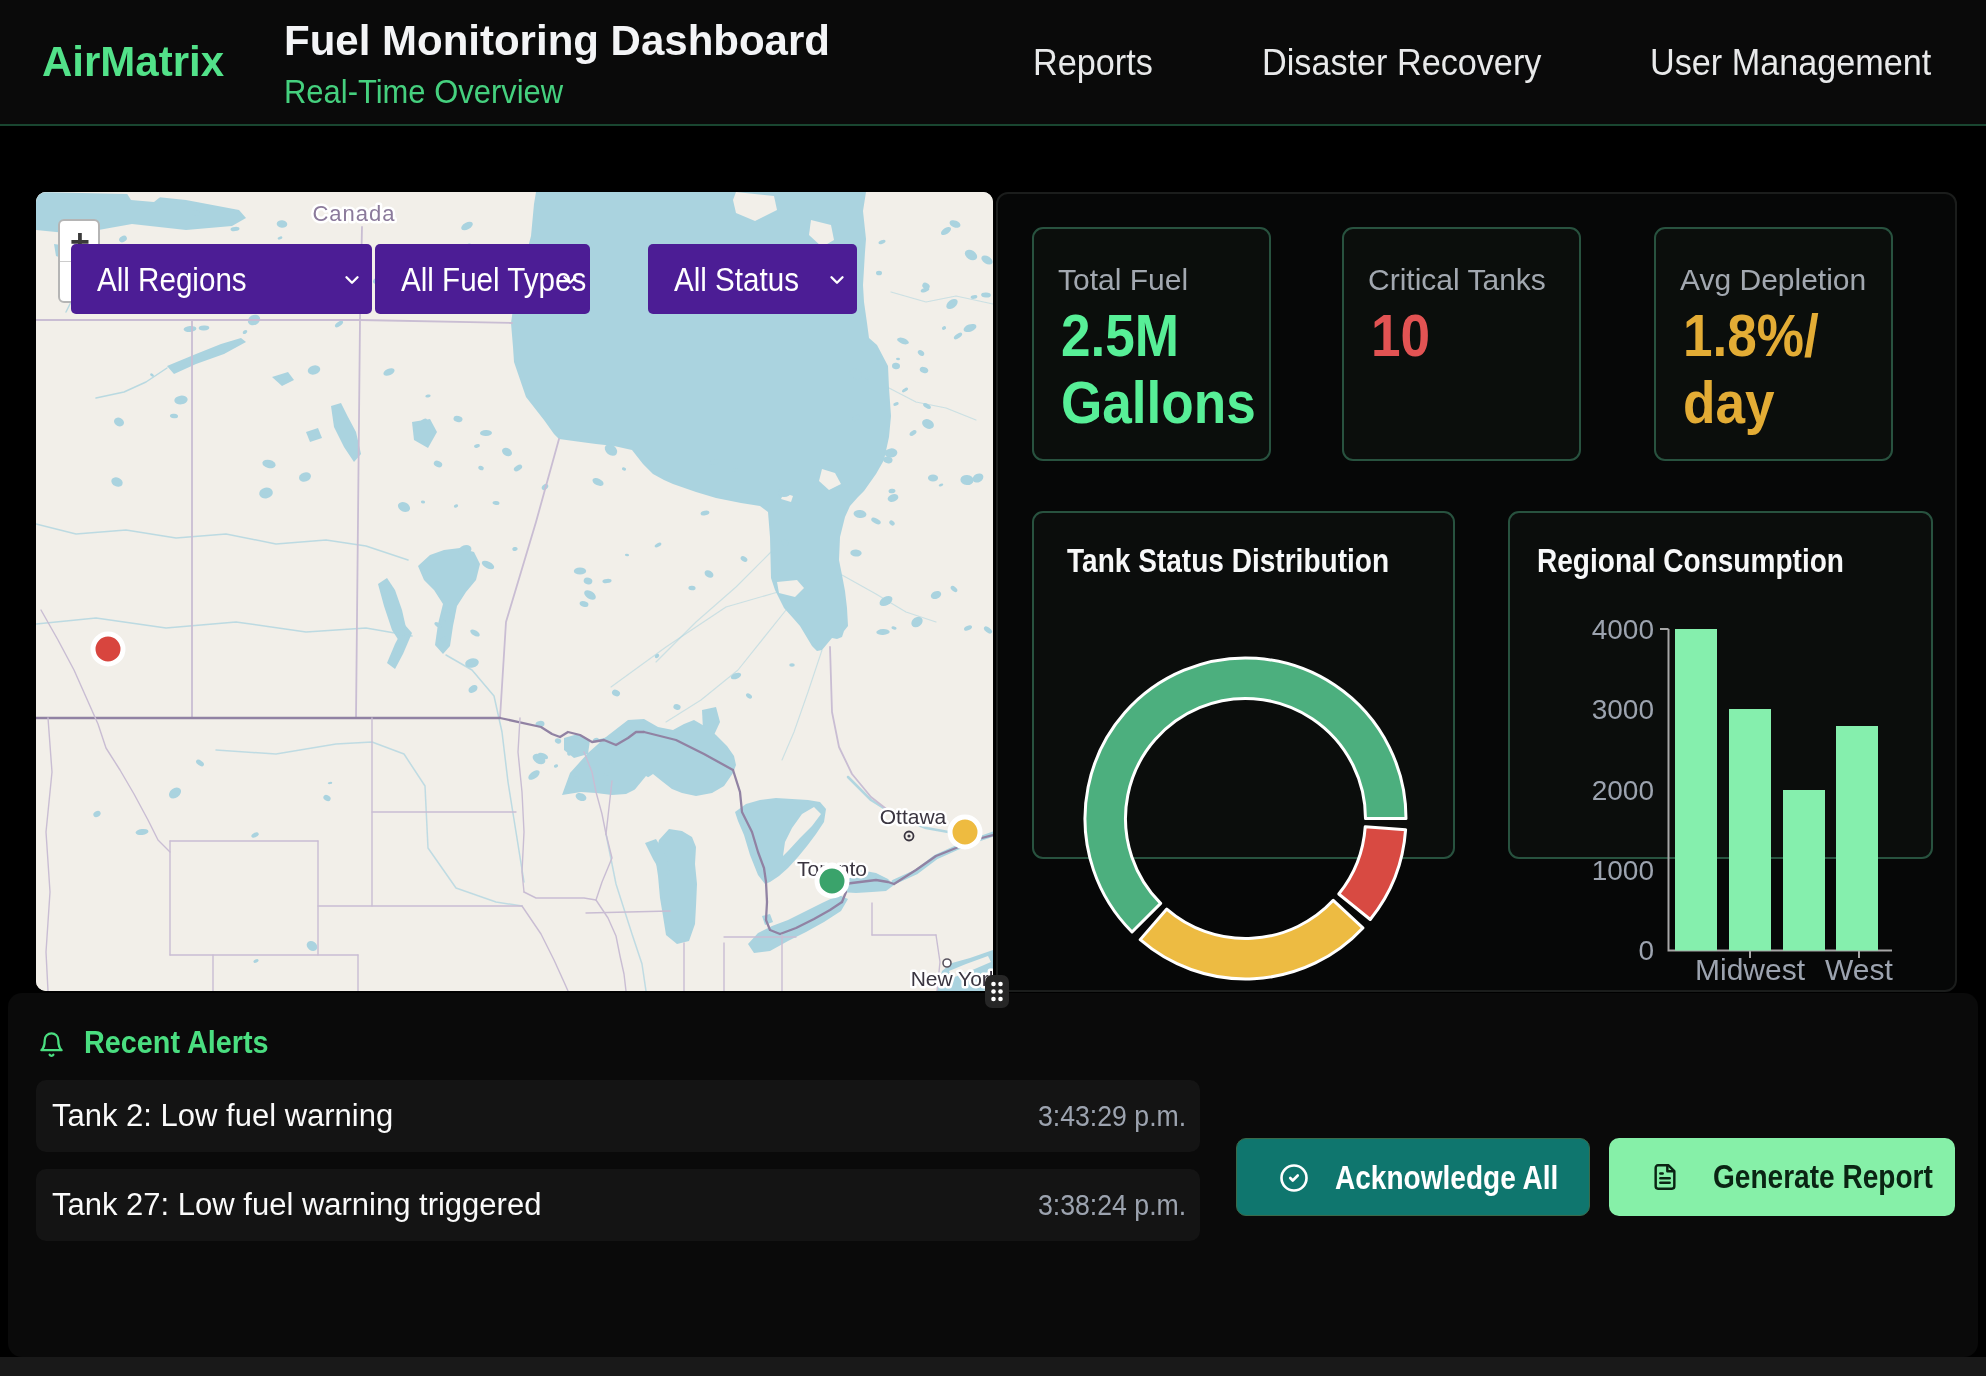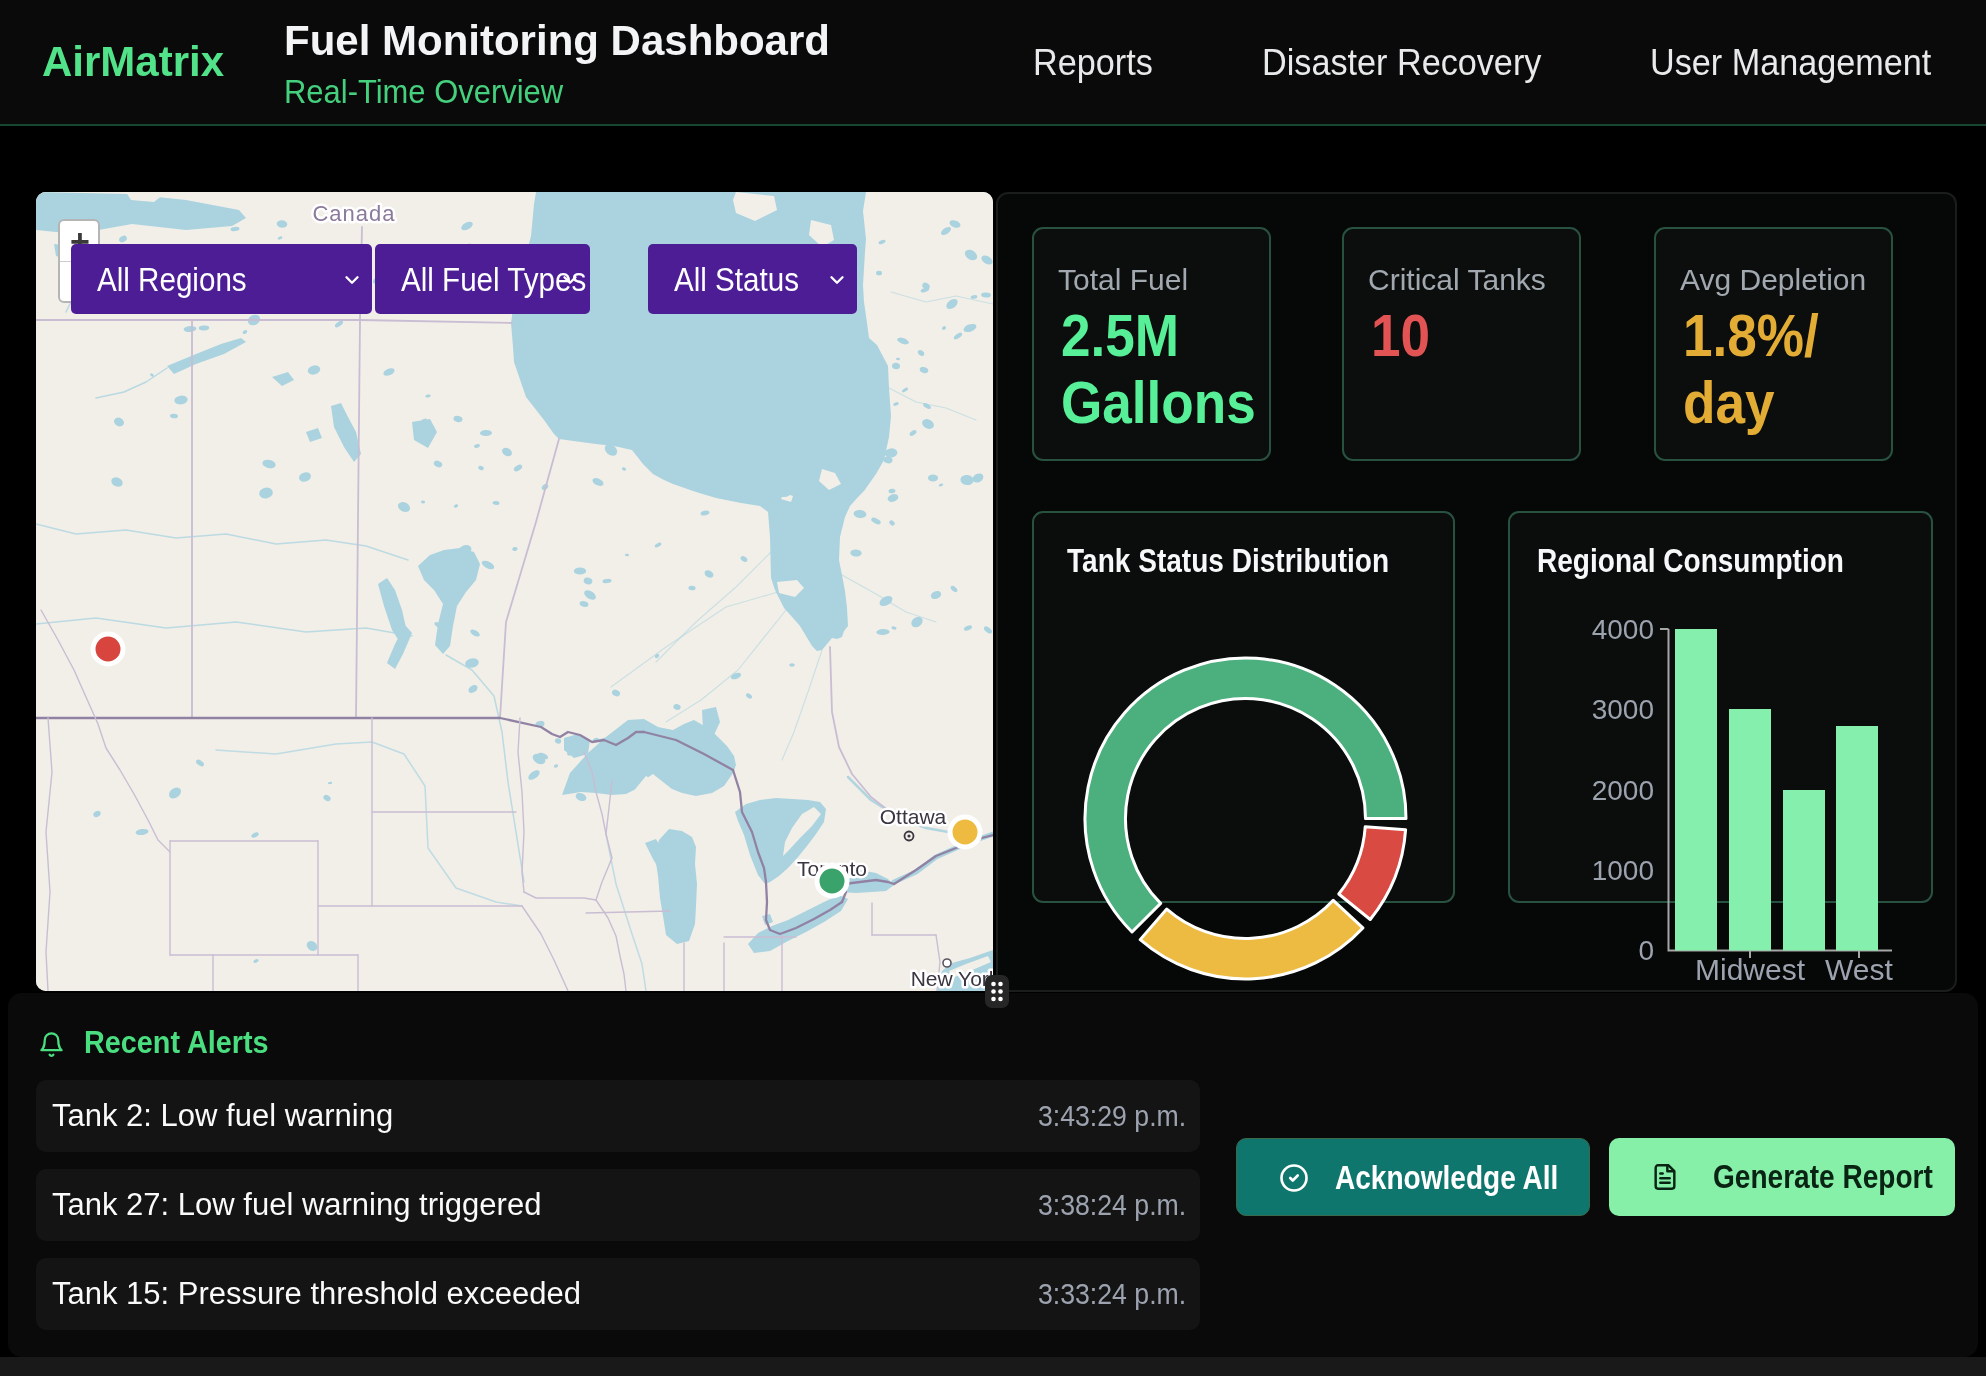--- a/index.html
+++ b/index.html
@@ -27,21 +27,21 @@
   .dd .lbl { position:absolute; left:26px; top:0; white-space:nowrap; display:inline-block; transform:scaleX(0.87); transform-origin:0 50%; }
   .dd svg { position:absolute; right:9px; top:25px; }
 
   
   #rpanel { position:absolute; left:996px; top:192px; width:961px; height:800px;
     background:#060707; border:2px solid #1b1d1c; border-radius:12px; }
   .scard { position:absolute; top:33px; width:239px; height:234px;
     background:#0b0e0c; border:2px solid #28523f; border-radius:11px; }
   .scard .lab { position:absolute; left:24px; top:34px; font-size:30px; color:#a2a8b0; }
   .scard .val { position:absolute; left:27px; top:74px; font-size:59px; line-height:67px; font-weight:700; display:inline-block; transform:scaleX(0.9); transform-origin:0 0; }
-  .ccard { position:absolute; top:317px; height:392px;
+  .ccard { position:absolute; top:317px; height:348px;
     background:#0b0d0c; border:2px solid #28523f; border-radius:11px; }
   .ccard .ctitle { position:absolute; left:33px; top:29px; font-size:33px; font-weight:700; color:#f7f8f9; display:inline-block; transform:scaleX(0.85); transform-origin:0 0; white-space:nowrap; }
 
   
   #alerts { position:absolute; left:8px; top:993px; width:1970px; height:364px;
     background:#0a0a0a; border-radius:14px; }
   #alerts .head { position:absolute; left:76px; top:31px; font-size:32px; font-weight:700; color:#4ade80; display:inline-block; transform:scaleX(0.9); transform-origin:0 0; white-space:nowrap; }
   .arow { position:absolute; left:28px; width:1164px; height:72px; background:#141414; border-radius:10px; }
   .arow .t1 { position:absolute; left:16px; top:0; height:72px; line-height:72px; font-size:31px; color:#fafafa; }
   .arow .t2 { position:absolute; right:14px; top:0; height:72px; line-height:72px; font-size:29px; color:#9ca3af; display:inline-block; transform:scaleX(0.92); transform-origin:100% 50%; }
@@ -405,24 +405,20 @@
     </svg>
     <div class="head">Recent Alerts</div>
     <div class="arow" style="top:87px;text-align:right;">
         <span class="t1">Tank 2: Low fuel warning</span>
         <span class="t2">3:43:29 p.m.</span>
       </div>
     <div class="arow" style="top:176px;">
         <span class="t1">Tank 27: Low fuel warning triggered</span>
         <span class="t2">3:38:24 p.m.</span>
       </div>
-    <div class="arow" style="top:265px;">
-        <span class="t1">Tank 15: Pressure threshold exceeded</span>
-        <span class="t2">3:33:24 p.m.</span>
-      </div>
 
     <div class="btn" id="btn1">
       <svg width="30" height="30" viewBox="0 0 24 24" fill="none" stroke="#fff" stroke-width="2.1" stroke-linecap="round" stroke-linejoin="round" style="position:absolute;left:42px;top:24px;">
         <circle cx="12" cy="12" r="10"></circle>
           <path d="m9 12 2 2 4-4"></path>
       </svg>
       <span style="position:absolute;left:98px;top:0;height:78px;line-height:78px;display:inline-block;transform:scaleX(0.85);transform-origin:0 50%;">Acknowledge All</span>
     </div>
     <div class="btn" id="btn2">
       <svg width="28" height="30" viewBox="0 0 24 24" fill="none" stroke="#0a2413" stroke-width="2.1" stroke-linecap="round" stroke-linejoin="round" style="position:absolute;left:42px;top:24px;">

